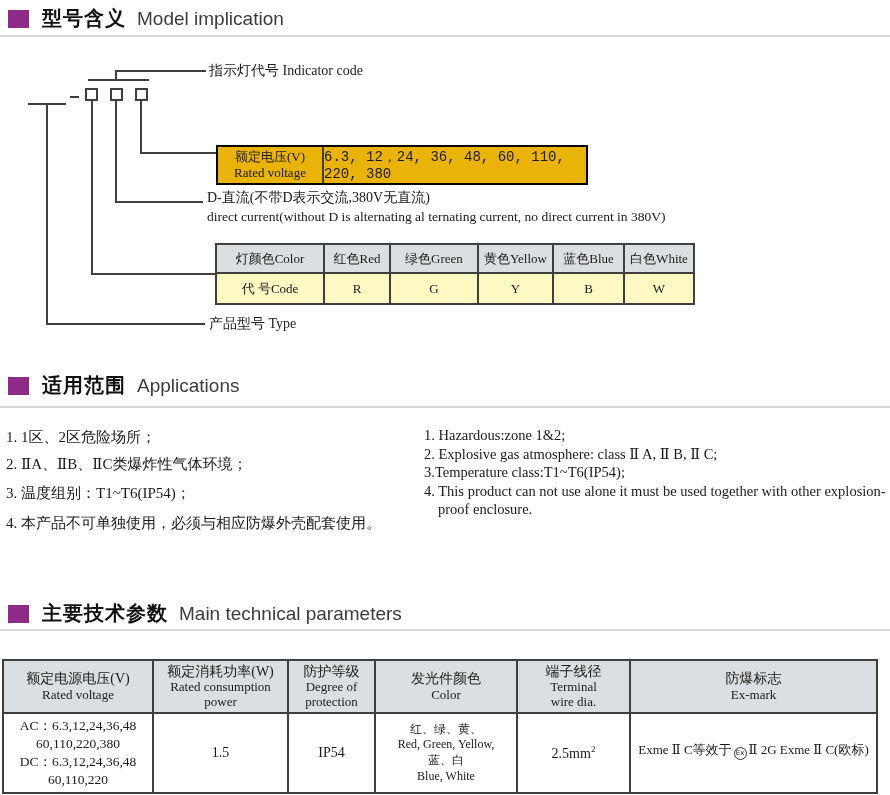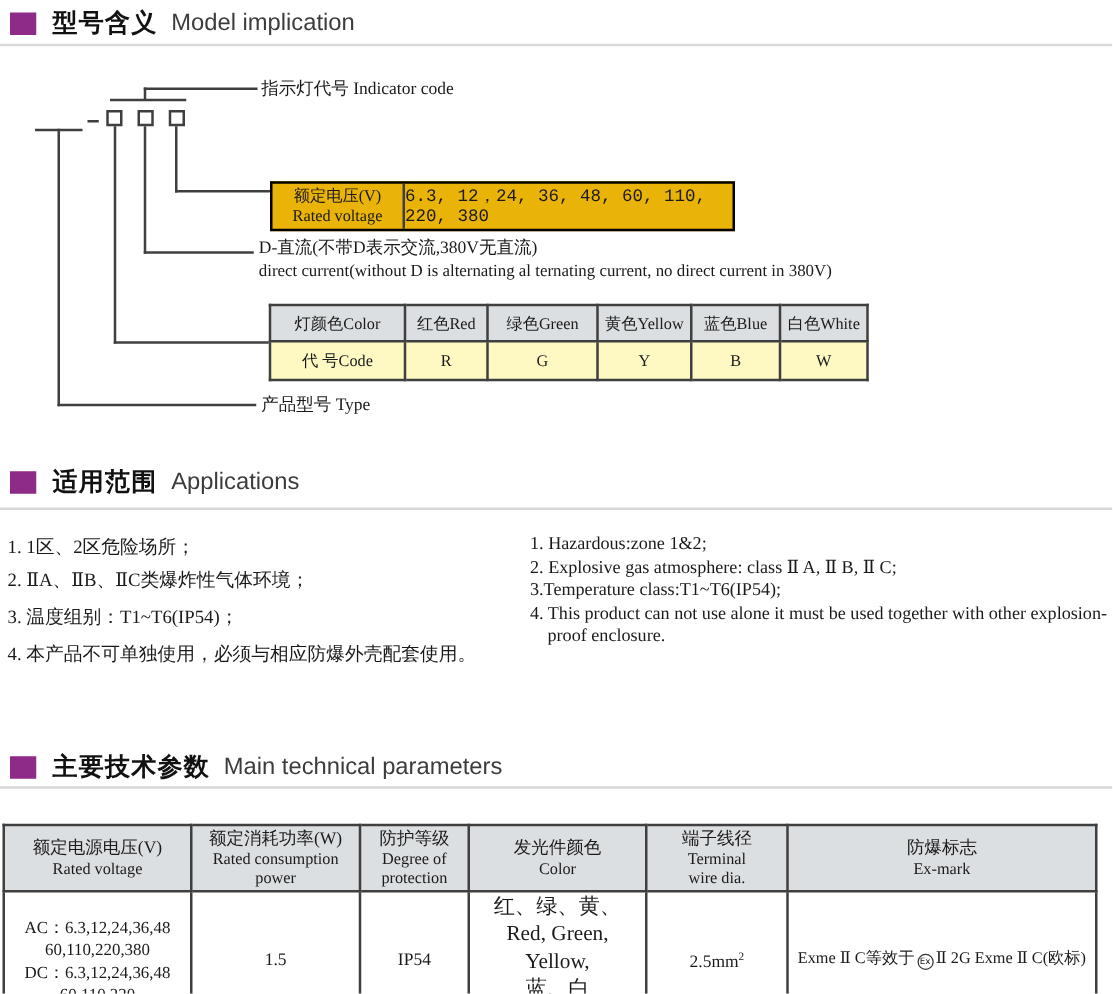--- a/index.html
+++ b/index.html
@@ -46,21 +46,21 @@
   .app-en .cont{padding-left:14px;}
 
   
   .ptable{position:absolute;left:2px;top:659px;table-layout:fixed;}
   .ptable td{border:2px solid #3f3f3f;text-align:center;vertical-align:middle;padding:0 2px;}
   .ptable .head td{background:#dcdfe1;height:51px;}
   .ptable .body td{background:#fff;height:78px;}
   .ptable .zh{font-size:14px;line-height:1.25;}
   .ptable .en{font-size:13px;line-height:1.15;}
   .vline{font-size:13.5px;line-height:1.35;}
-  .cline{font-size:17px;line-height:1.3;}
+  .cline{font-size:12px;line-height:1.3;}
   .val{font-size:14px;}
   .exmark{font-size:13px;white-space:nowrap;}
   .ex-sym{display:inline-block;width:11px;height:11px;border:1px solid #333;border-radius:50%;
           font-size:7px;line-height:11px;text-align:center;vertical-align:-1px;margin:16px 2px;
           font-family:"DejaVu Sans",sans-serif;}
   sup{font-size:9px;}
 </style>
 </head>
 <body>
 

